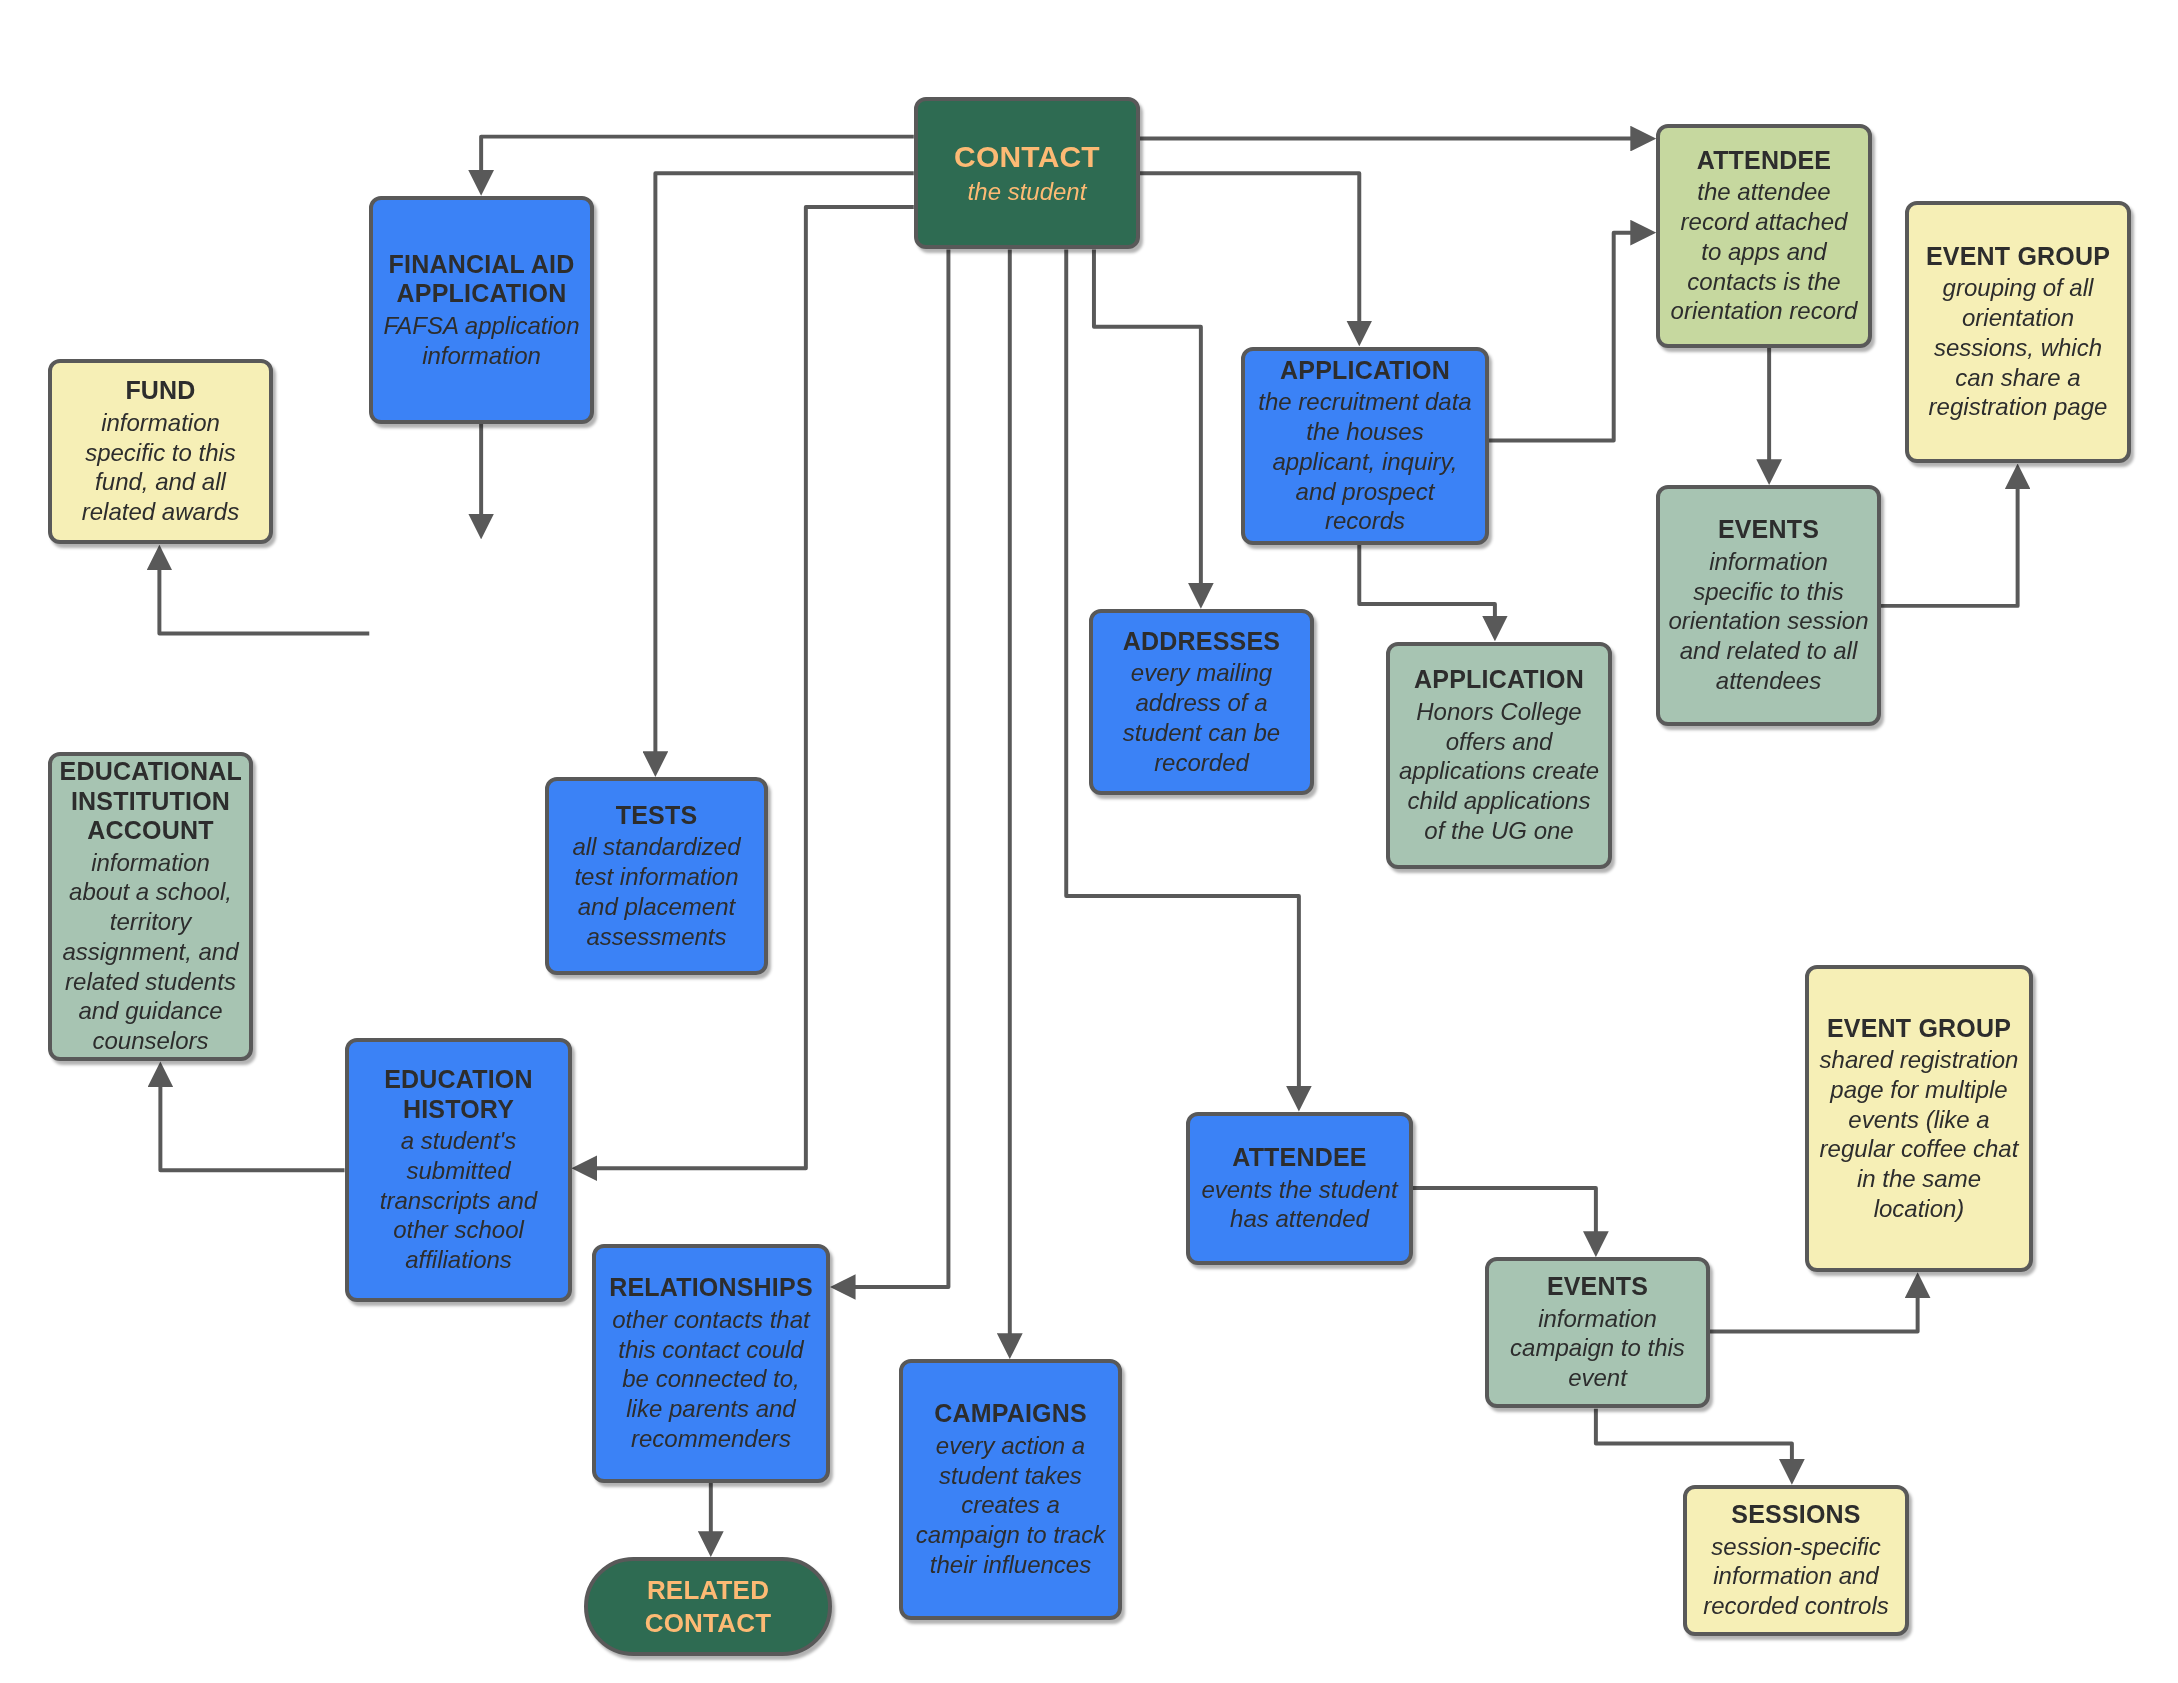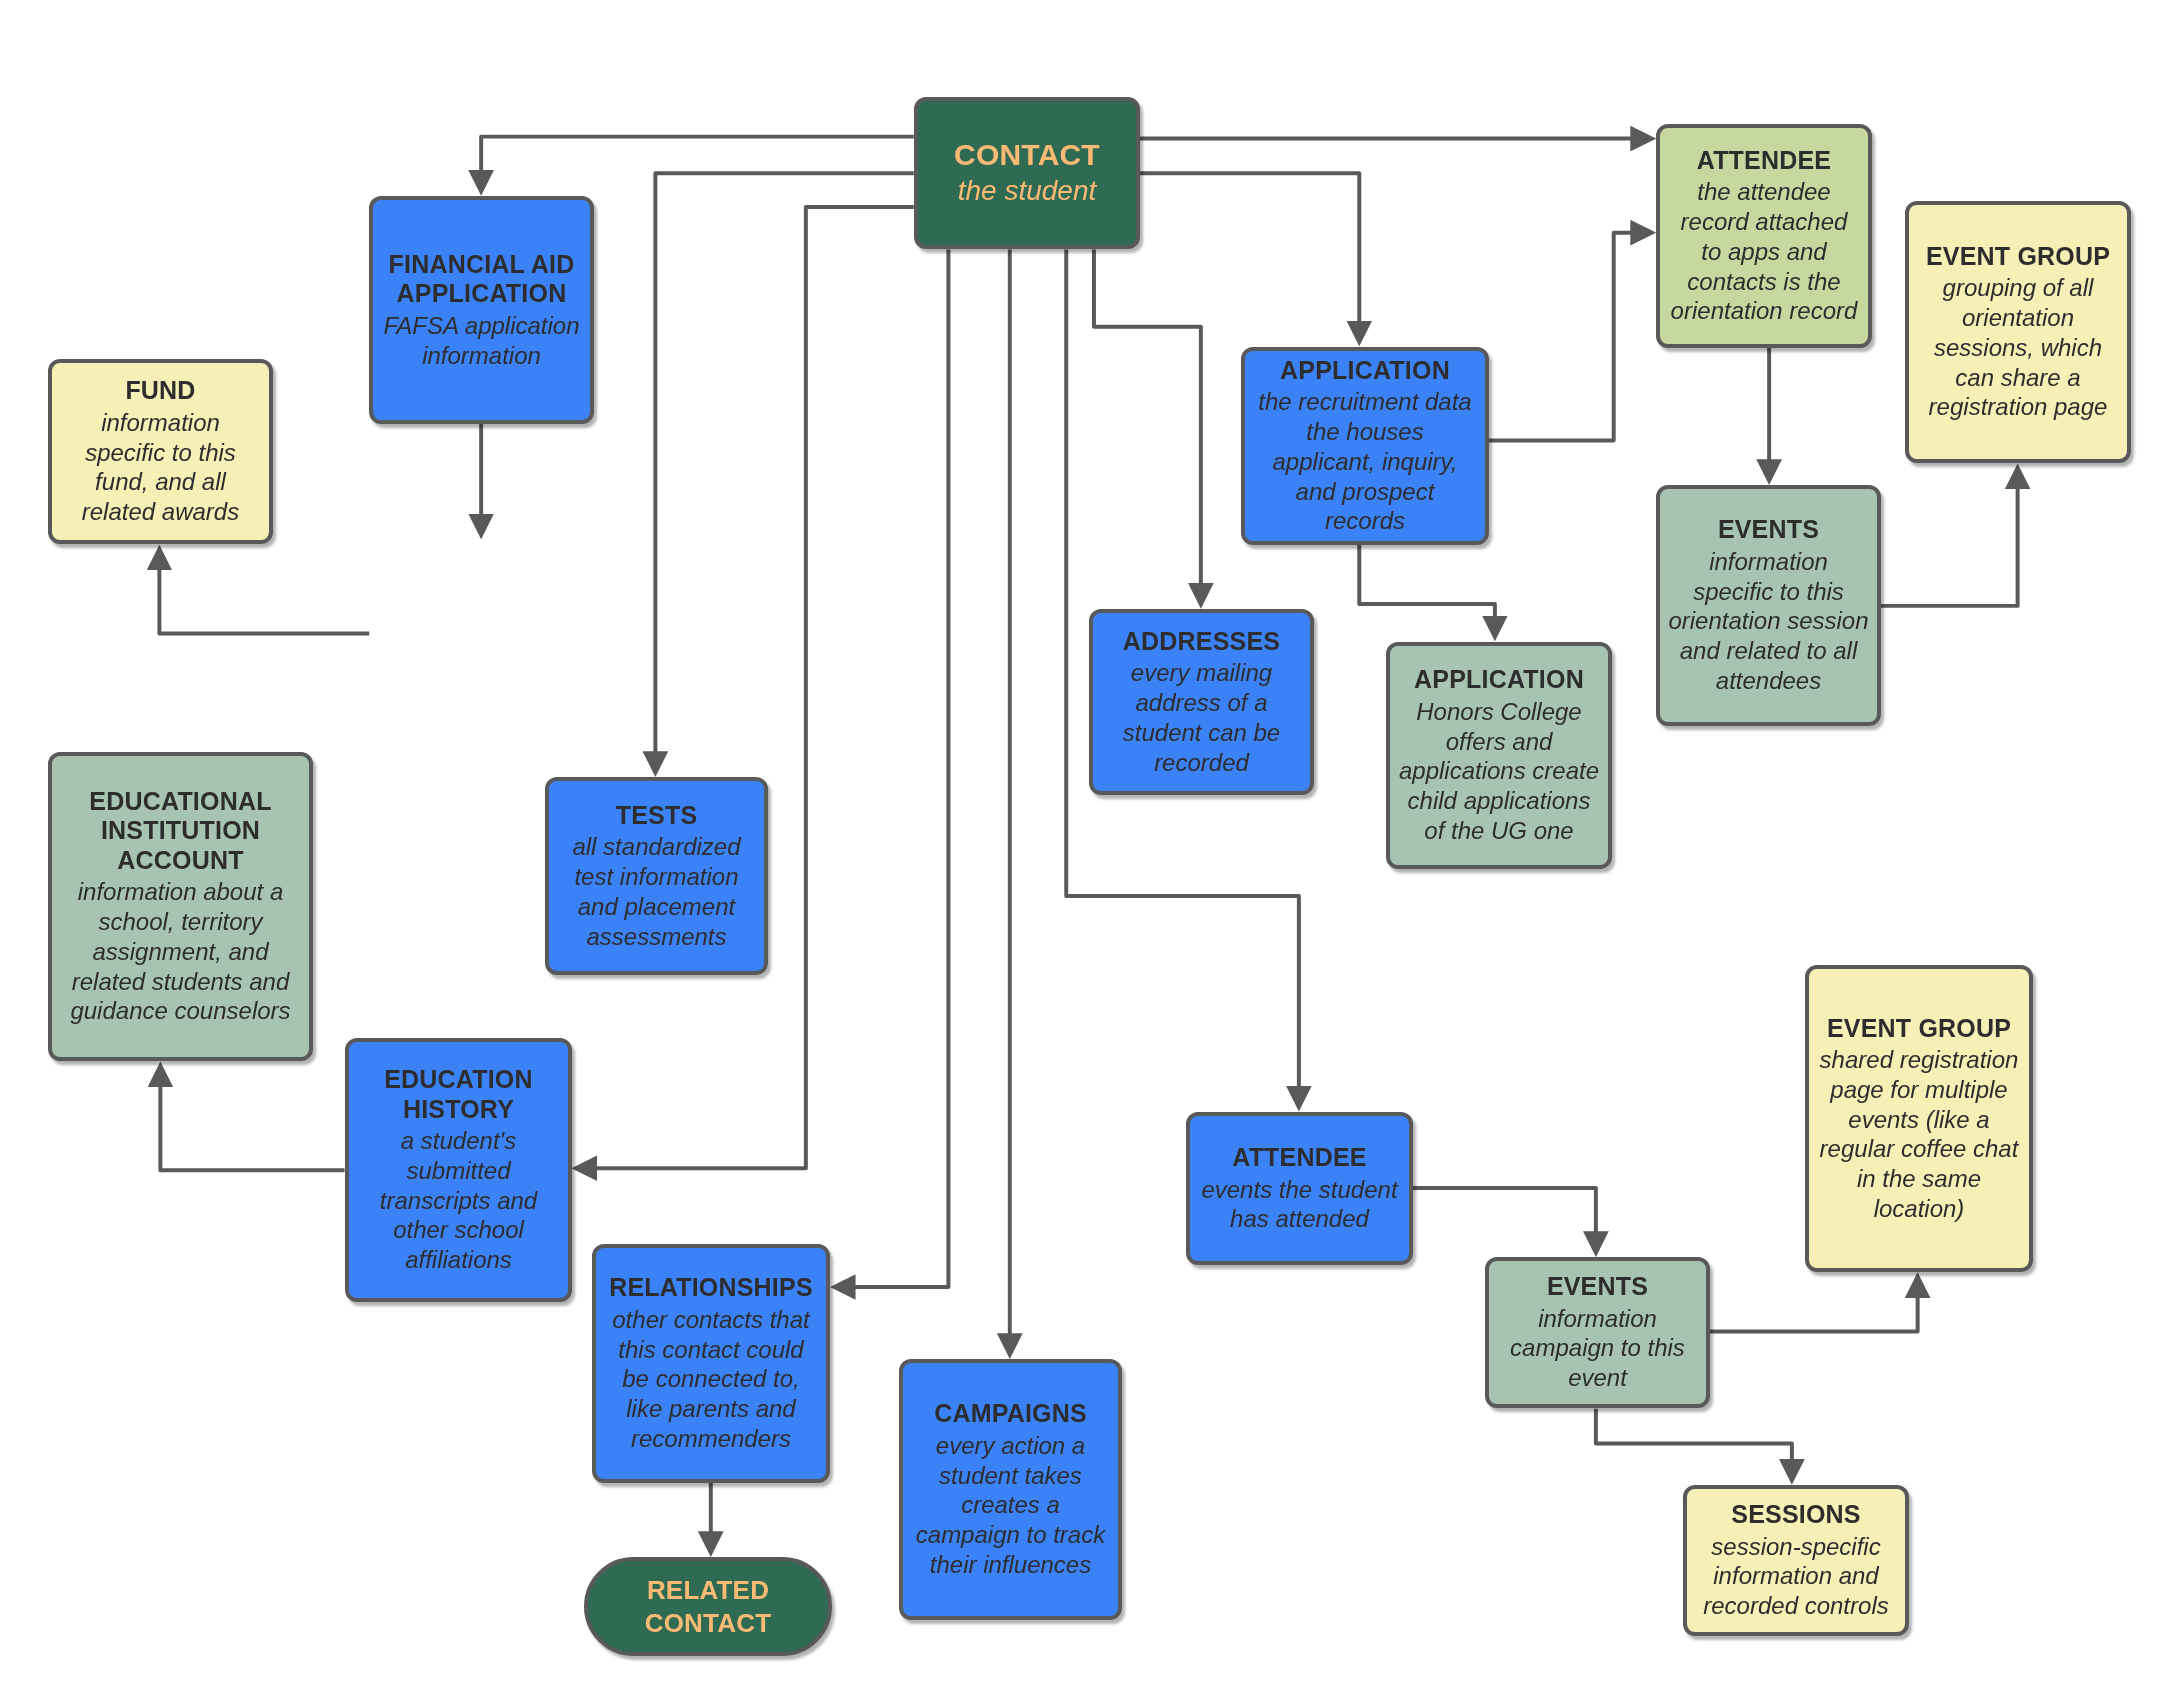--- a/index.html
+++ b/index.html
@@ -16,21 +16,21 @@
     box-shadow:3px 4px 3px rgba(0,0,0,0.30);
   }
   .node .t{font-weight:bold;font-size:25px;line-height:1.18;letter-spacing:0.2px;}
   .node .d{font-style:italic;font-size:24px;line-height:1.24;margin-top:2px;}
   .n-light{background:#3b82f6;}
   .n-mid{background:#c6d89f;}
   .n-teal{background:#a7c4b2;}
   .n-yellow{background:#f6efb6;}
   .n-dark{background:#2e6b52;color:#fdba74;}
   .n-dark .t{font-size:30px;}
-  .n-dark .d{font-size:28px;}
+  .n-dark .d{font-size:24px;}
   .pill{border-radius:53px;}
   .pill .t{font-size:26px;line-height:1.25;}
 </style>
 </head>
 <body>
 
 <div class="canvas">
 
   <svg class="wires" width="2178" height="1683" viewBox="0 0 2200 1700" fill="none" stroke="#595959" stroke-width="4" stroke-linejoin="round" stroke-linecap="butt">
     <defs>
@@ -69,21 +69,21 @@
     <div class="t">FINANCIAL AID APPLICATION</div>
     <div class="d">FAFSA application information</div>
   </div>
 
   <div class="node n-yellow" style="left:48px;top:359px;width:225px;height:185px">
     <div class="t">FUND</div>
     <div class="d">information specific to this fund, and all related awards</div>
   </div>
 
 
-  <div class="node n-teal" style="left:48px;top:752px;width:265px;height:309px">
+  <div class="node n-teal" style="left:48px;top:752px;width:205px;height:309px">
     <div class="t">EDUCATIONAL INSTITUTION ACCOUNT</div>
     <div class="d">information about a school, territory assignment, and related students and guidance counselors</div>
   </div>
 
   <div class="node n-light" style="left:545px;top:777px;width:223px;height:198px">
     <div class="t">TESTS</div>
     <div class="d">all standardized test information and placement assessments</div>
   </div>
 
   <div class="node n-light" style="left:345px;top:1038px;width:227px;height:264px">

